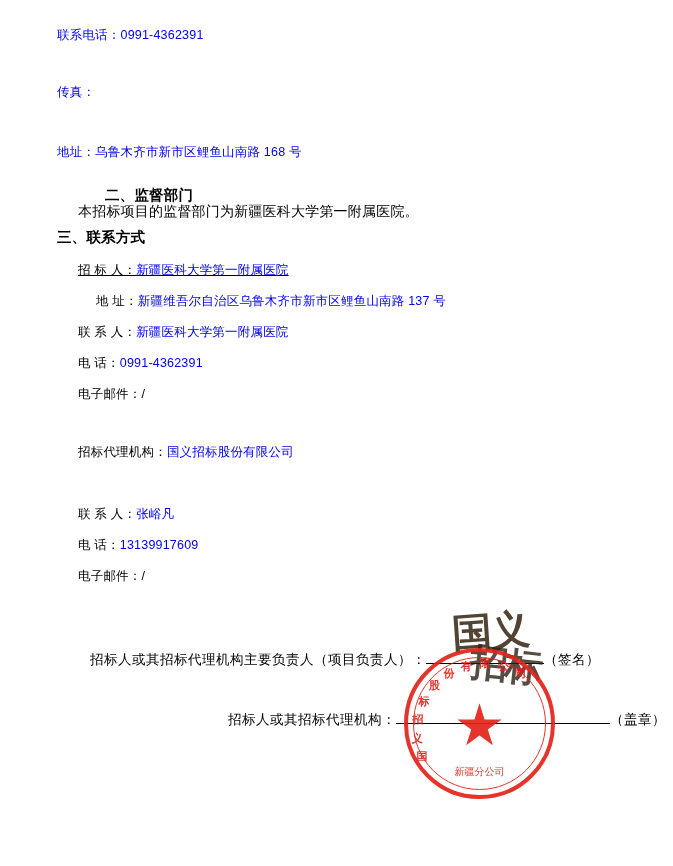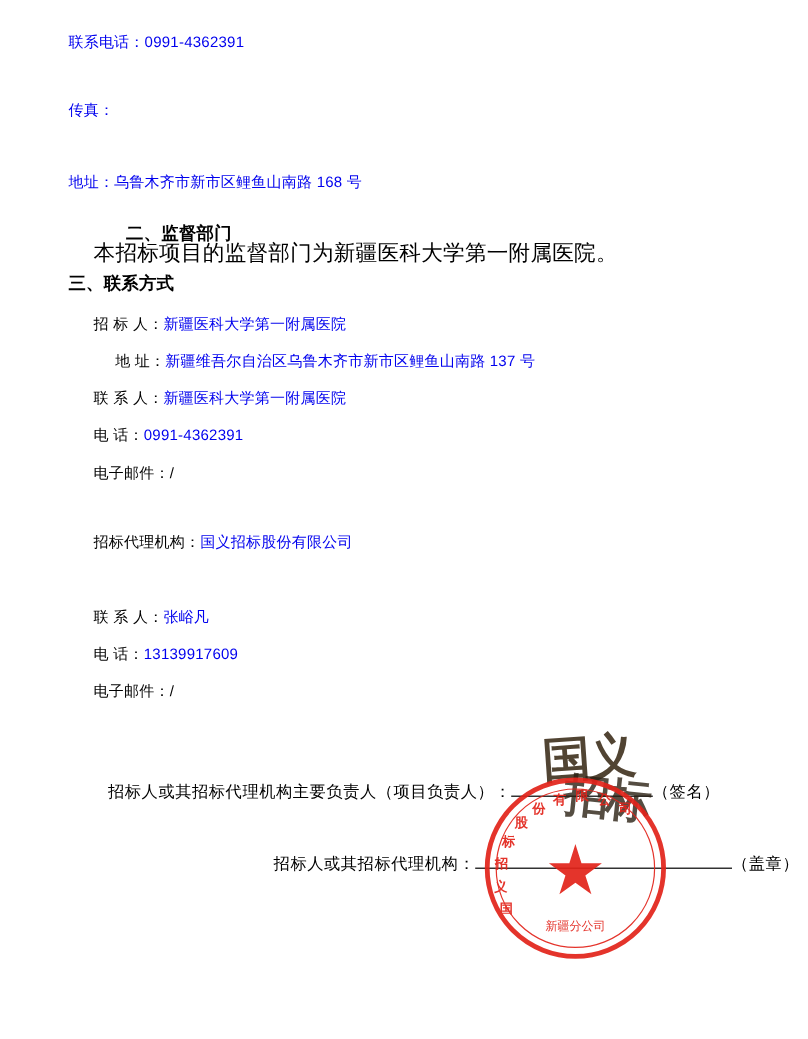--- a/index.html
+++ b/index.html
@@ -33,21 +33,21 @@
     color: #0000ee;
   }
   .black {
     color: #000000;
   }
   .heading {
     font-weight: bold;
     font-size: 14.5px;
   }
   .body-text {
-    font-size: 18px;
+    font-size: 14px;
   }
   .sig-line {
     font-size: 13.5px;
     letter-spacing: 0.5px;
   }
   .underline-gap {
     display: inline-block;
     border-bottom: 1px solid #000;
     height: 13px;
     vertical-align: baseline;
@@ -143,21 +143,21 @@
   <div class="line blue" style="left:57px; top:84px;">传真：</div>
 
   <div class="line blue" style="left:57px; top:144px;">地址：乌鲁木齐市新市区鲤鱼山南路 168 号</div>
 
   <div class="line heading black" style="left:57px; top:187px;margin-left:48px;">二、监督部门</div>
 
   <div class="line body-text black" style="left:78px; top:203px;">本招标项目的监督部门为新疆医科大学第一附属医院。</div>
 
   <div class="line heading black" style="left:57px; top:229px;">三、联系方式</div>
 
-  <div class="line" style="left:78px; top:262px;">
+  <div class="line" style="left:78px; top:262px;text-decoration:underline;">
     <span class="black">招 标 人：</span><span class="blue">新疆医科大学第一附属医院</span>
   </div>
 
   <div class="line" style="left:96px; top:293px;">
     <span class="black">地      址：</span><span class="blue">新疆维吾尔自治区乌鲁木齐市新市区鲤鱼山南路 137 号</span>
   </div>
 
   <div class="line" style="left:78px; top:324px;">
     <span class="black">联 系 人：</span><span class="blue">新疆医科大学第一附属医院</span>
   </div>

